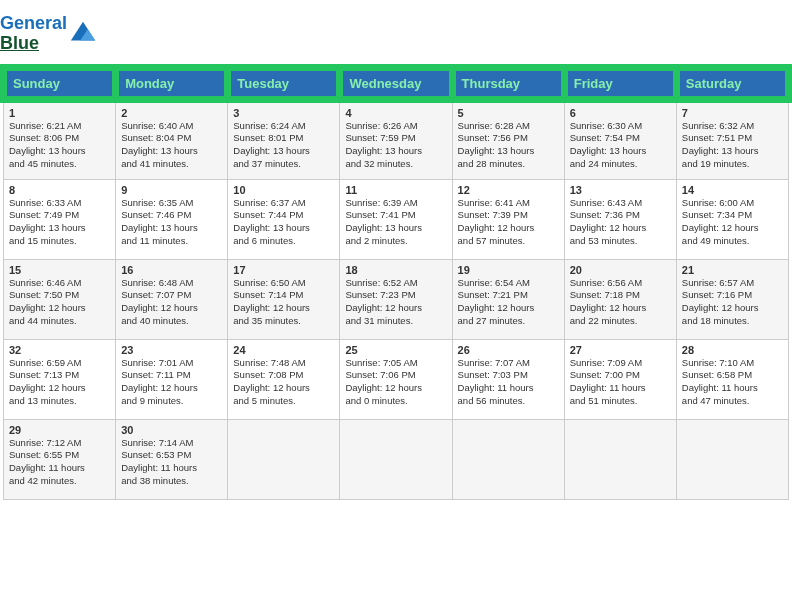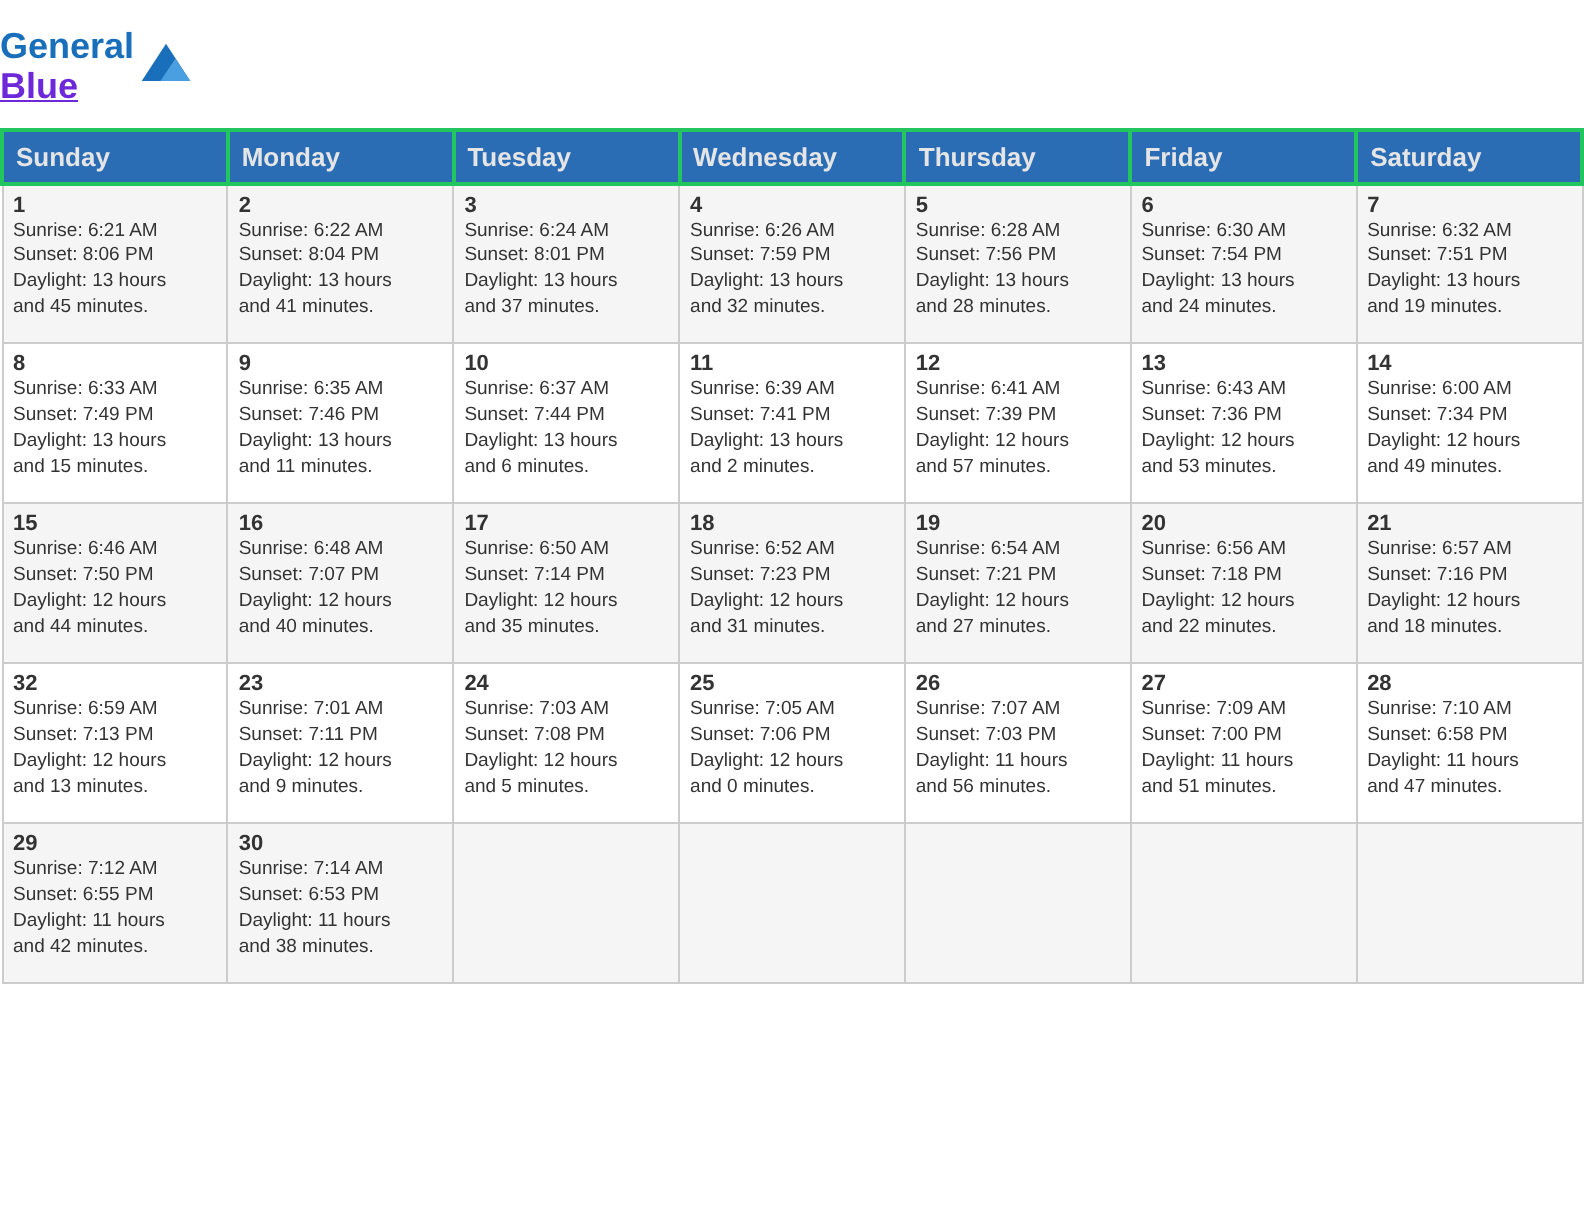--- a/index.html
+++ b/index.html
@@ -52,26 +52,26 @@
       font-size: 14px;
       color: #555;
     }
     table {
       width: 100%;
       border-collapse: collapse;
       table-layout: fixed;
     }
     thead tr th {
       background-color: #2a6db5;
-      color: #e5e5e5;
+      color: #86efac;
       text-align: left;
       padding: 5px 6px;
       font-size: 13px;
       font-weight: bold;
-      border: 2px solid #22c55e;
+      border: 7px solid #22c55e;
     }
     tbody tr td {
       border: 1px solid #ccc;
       vertical-align: top;
       padding: 4px 5px;
       font-size: 9.5px;
       color: #333;
       height: 80px;
     }
     tbody tr:nth-child(odd) td {
@@ -92,21 +92,21 @@
   </style>
 </head>
 <body>
 
 <div class="page">
   <div class="header">
     <div class="logo">
       <div>
         <div style="display:flex;align-items:center;">
           <div class="logo-text">
-            <span>General</span><br><span style="color:#6d28d9;text-decoration:underline;">Blue</span>
+            <span>General</span><br><span style="color:#14532d;text-decoration:underline;">Blue</span>
           </div>
           <svg class="logo-icon" viewBox="0 0 30 30">
             <polygon points="15,2 28,22 2,22" fill="#1a6fba"></polygon>
             <polygon points="20,10 28,22 12,22" fill="#4a9fe0"></polygon>
           </svg>
         </div>
       </div>
     </div>
     <div class="title-area">
       <div class="month-title"></div>
@@ -133,21 +133,21 @@
             <div class="cell-content">
               <div>Sunrise: 6:21 AM</div>
               <div>Sunset: 8:06 PM</div>
               <div>Daylight: 13 hours</div>
               <div>and 45 minutes.</div>
             </div>
           </td>
           <td>
             <span class="day-num">2</span>
             <div class="cell-content">
-              <div>Sunrise: 6:22 AM</div>
+              <div>Sunrise: 6:40 AM</div>
               <div>Sunset: 8:04 PM</div>
               <div>Daylight: 13 hours</div>
               <div>and 41 minutes.</div>
             </div>
           </td>
           <td>
             <span class="day-num">3</span>
             <div class="cell-content">
               <div>Sunrise: 6:24 AM</div>
               <div>Sunset: 8:01 PM</div>
@@ -337,21 +337,21 @@
             <div class="cell-content">
               <div>Sunrise: 7:01 AM</div>
               <div>Sunset: 7:11 PM</div>
               <div>Daylight: 12 hours</div>
               <div>and 9 minutes.</div>
             </div>
           </td>
           <td>
             <span class="day-num">24</span>
             <div class="cell-content">
-              <div>Sunrise: 7:03 AM</div>
+              <div>Sunrise: 7:48 AM</div>
               <div>Sunset: 7:08 PM</div>
               <div>Daylight: 12 hours</div>
               <div>and 5 minutes.</div>
             </div>
           </td>
           <td>
             <span class="day-num">25</span>
             <div class="cell-content">
               <div>Sunrise: 7:05 AM</div>
               <div>Sunset: 7:06 PM</div>

